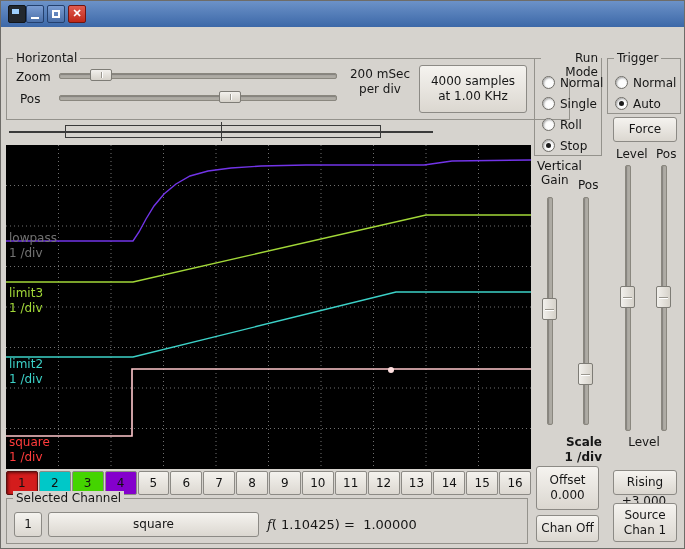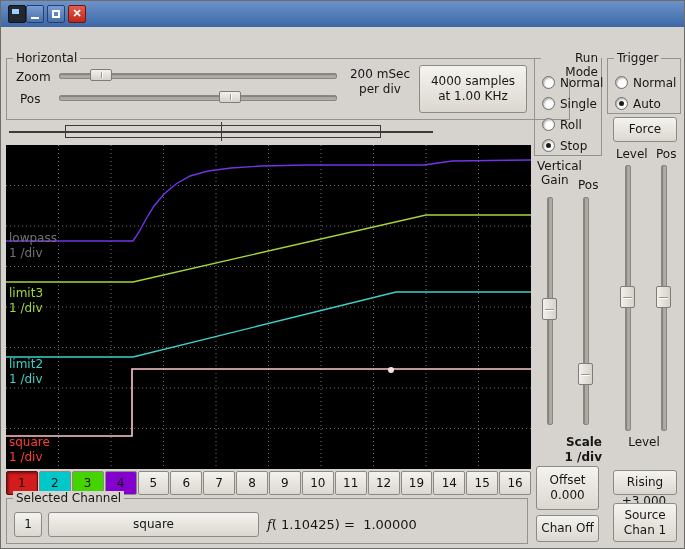--- a/index.html
+++ b/index.html
@@ -213,21 +213,21 @@
       <button class="chan-btn" style="background: rgb(68, 212, 0);">3</button>
       <button class="chan-btn" style="background: rgb(132, 0, 204);">4</button>
       <button class="chan-btn">5</button>
       <button class="chan-btn">6</button>
       <button class="chan-btn">7</button>
       <button class="chan-btn">8</button>
       <button class="chan-btn">9</button>
       <button class="chan-btn">10</button>
       <button class="chan-btn">11</button>
       <button class="chan-btn">12</button>
-      <button class="chan-btn">19</button>
+      <button class="chan-btn">13</button>
       <button class="chan-btn">14</button>
       <button class="chan-btn">15</button>
       <button class="chan-btn">16</button>
     </div>
 
   <div class="frame selected-frame">
     <span class="legend">Selected Channel</span>
     <button class="btn sc-num-btn">1</button>
     <button class="btn sc-name-btn">square</button>
     <span class="sc-readout"><span class="fital">f</span><span>( 1.10425) =  1.00000</span></span>

